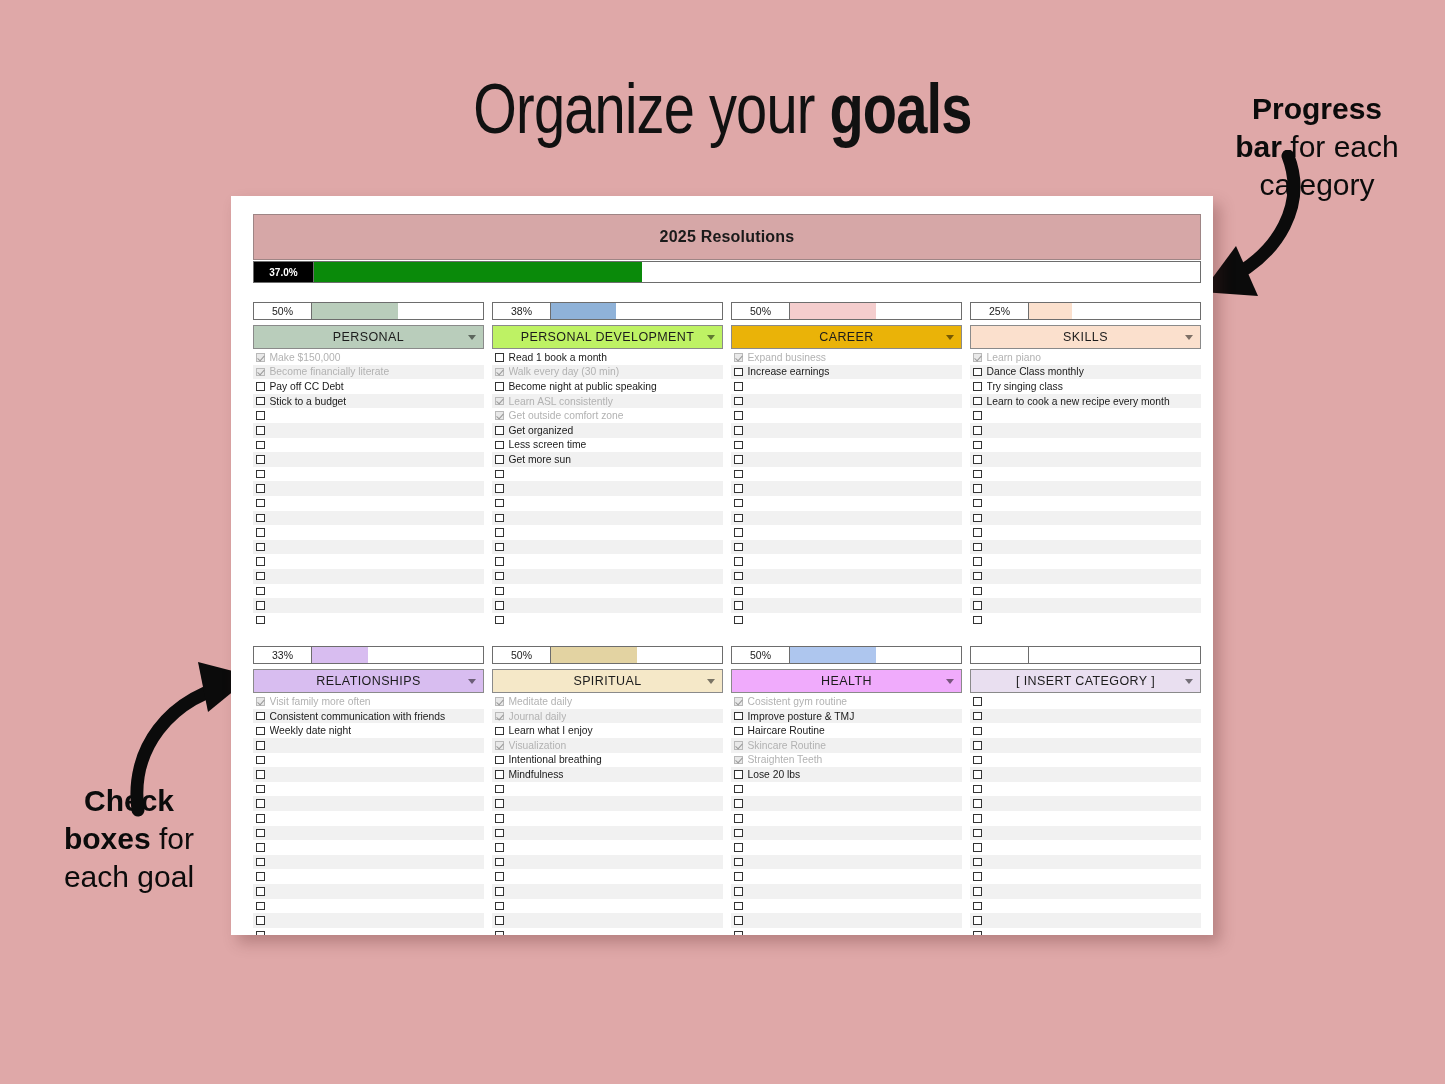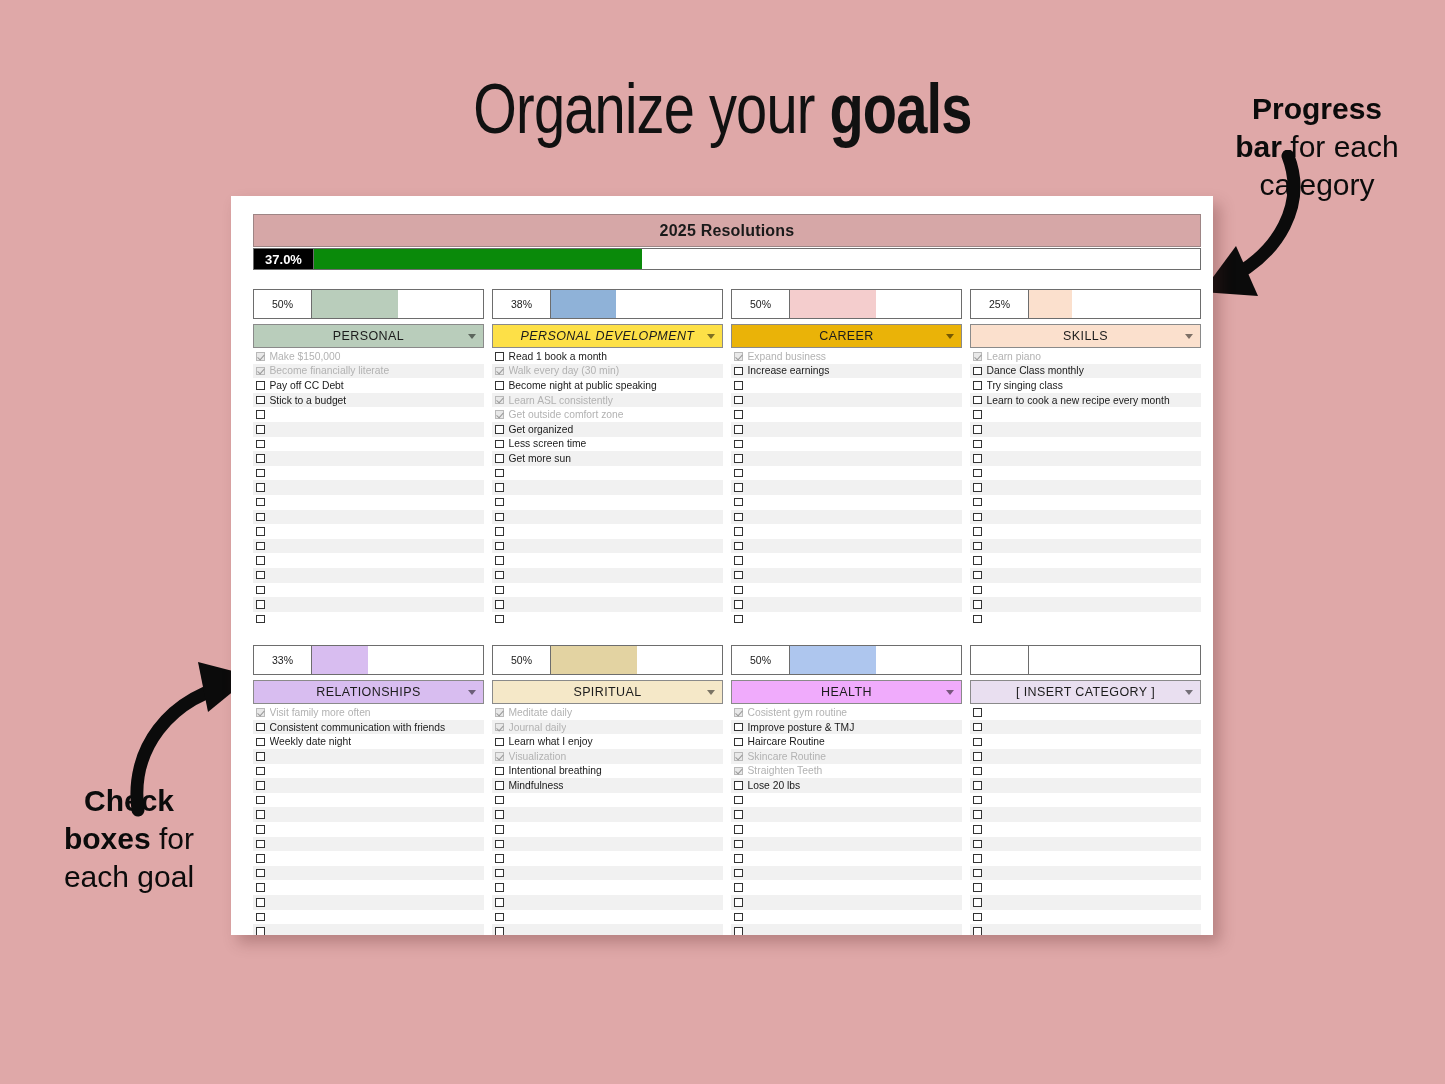--- a/index.html
+++ b/index.html
@@ -53,47 +53,47 @@
     left: 231px; top: 196px;
     width: 982px; height: 739px;
     background: #ffffff;
     box-shadow: 7px 8px 14px rgba(90,40,40,0.30);
     overflow: hidden;
   }
   .sheetpad { position: absolute; left: 22px; top: 18px; width: 948px; }
 
   
   .title-band {
-    height: 33px;
+    height: 46px;
     background: #d6a7a7;
     border: 1px solid #9e8585;
     display: flex; align-items: center; justify-content: center;
     font-weight: 700; font-size: 16px; color: #1a1a1a;
     letter-spacing: .2px;
   }
   
   .master-row {
     display: flex; height: 22px; margin-top: 1px;
     border: 1px solid #6d6d6d;
   }
   .master-pct {
     width: 59px; background: #000; color: #fff;
-    font-size: 13px; font-weight: 700;
+    font-size: 10px; font-weight: 700;
     display: flex; align-items: center; justify-content: center;
   }
   .master-track { flex: 1; background: #fff; position: relative; border-left: 1px solid #6d6d6d;}
   .master-fill { height: 100%; background: #0a8a0a; }
 
   
   .block { margin-top: 19px; }
   .cols { display: flex; gap: 8px; }
   .col { width: 235px; }
 
   .meter {
-    display: flex; height: 30px;
+    display: flex; height: 18px;
     border: 1px solid #6d6d6d;
     background: #fff;
   }
   .meter-pct {
     width: 58px; font-size: 10.5px; color: #1a1a1a;
     display: flex; align-items: center; justify-content: center;
     border-right: 1px solid #6d6d6d;
     background: #fff;
   }
   .meter-track { flex: 1; position: relative; background: #fff; }
@@ -286,21 +286,21 @@
                 </div>
               </div>
             </div>
             <div class="col">
               <div class="meter">
                 <div class="meter-pct">38%</div>
                 <div class="meter-track">
                   <div class="meter-fill" style="width: 38%; background: rgb(143, 178, 216);"></div>
                 </div>
               </div>
-              <div class="cat-head" style="background: #fde047; font-style: italic;">
+              <div class="cat-head" style="background: #bef264;">
                 <span>PERSONAL DEVELOPMENT</span>
                 <span class="cat-caret"></span>
               </div>
               <div class="rows">
                 <div class="row">
                   <span class="cb"></span>
                   <span class="row-label">Read 1 book a month</span>
                 </div>
                 <div class="row alt done">
                   <span class="cb"></span>

